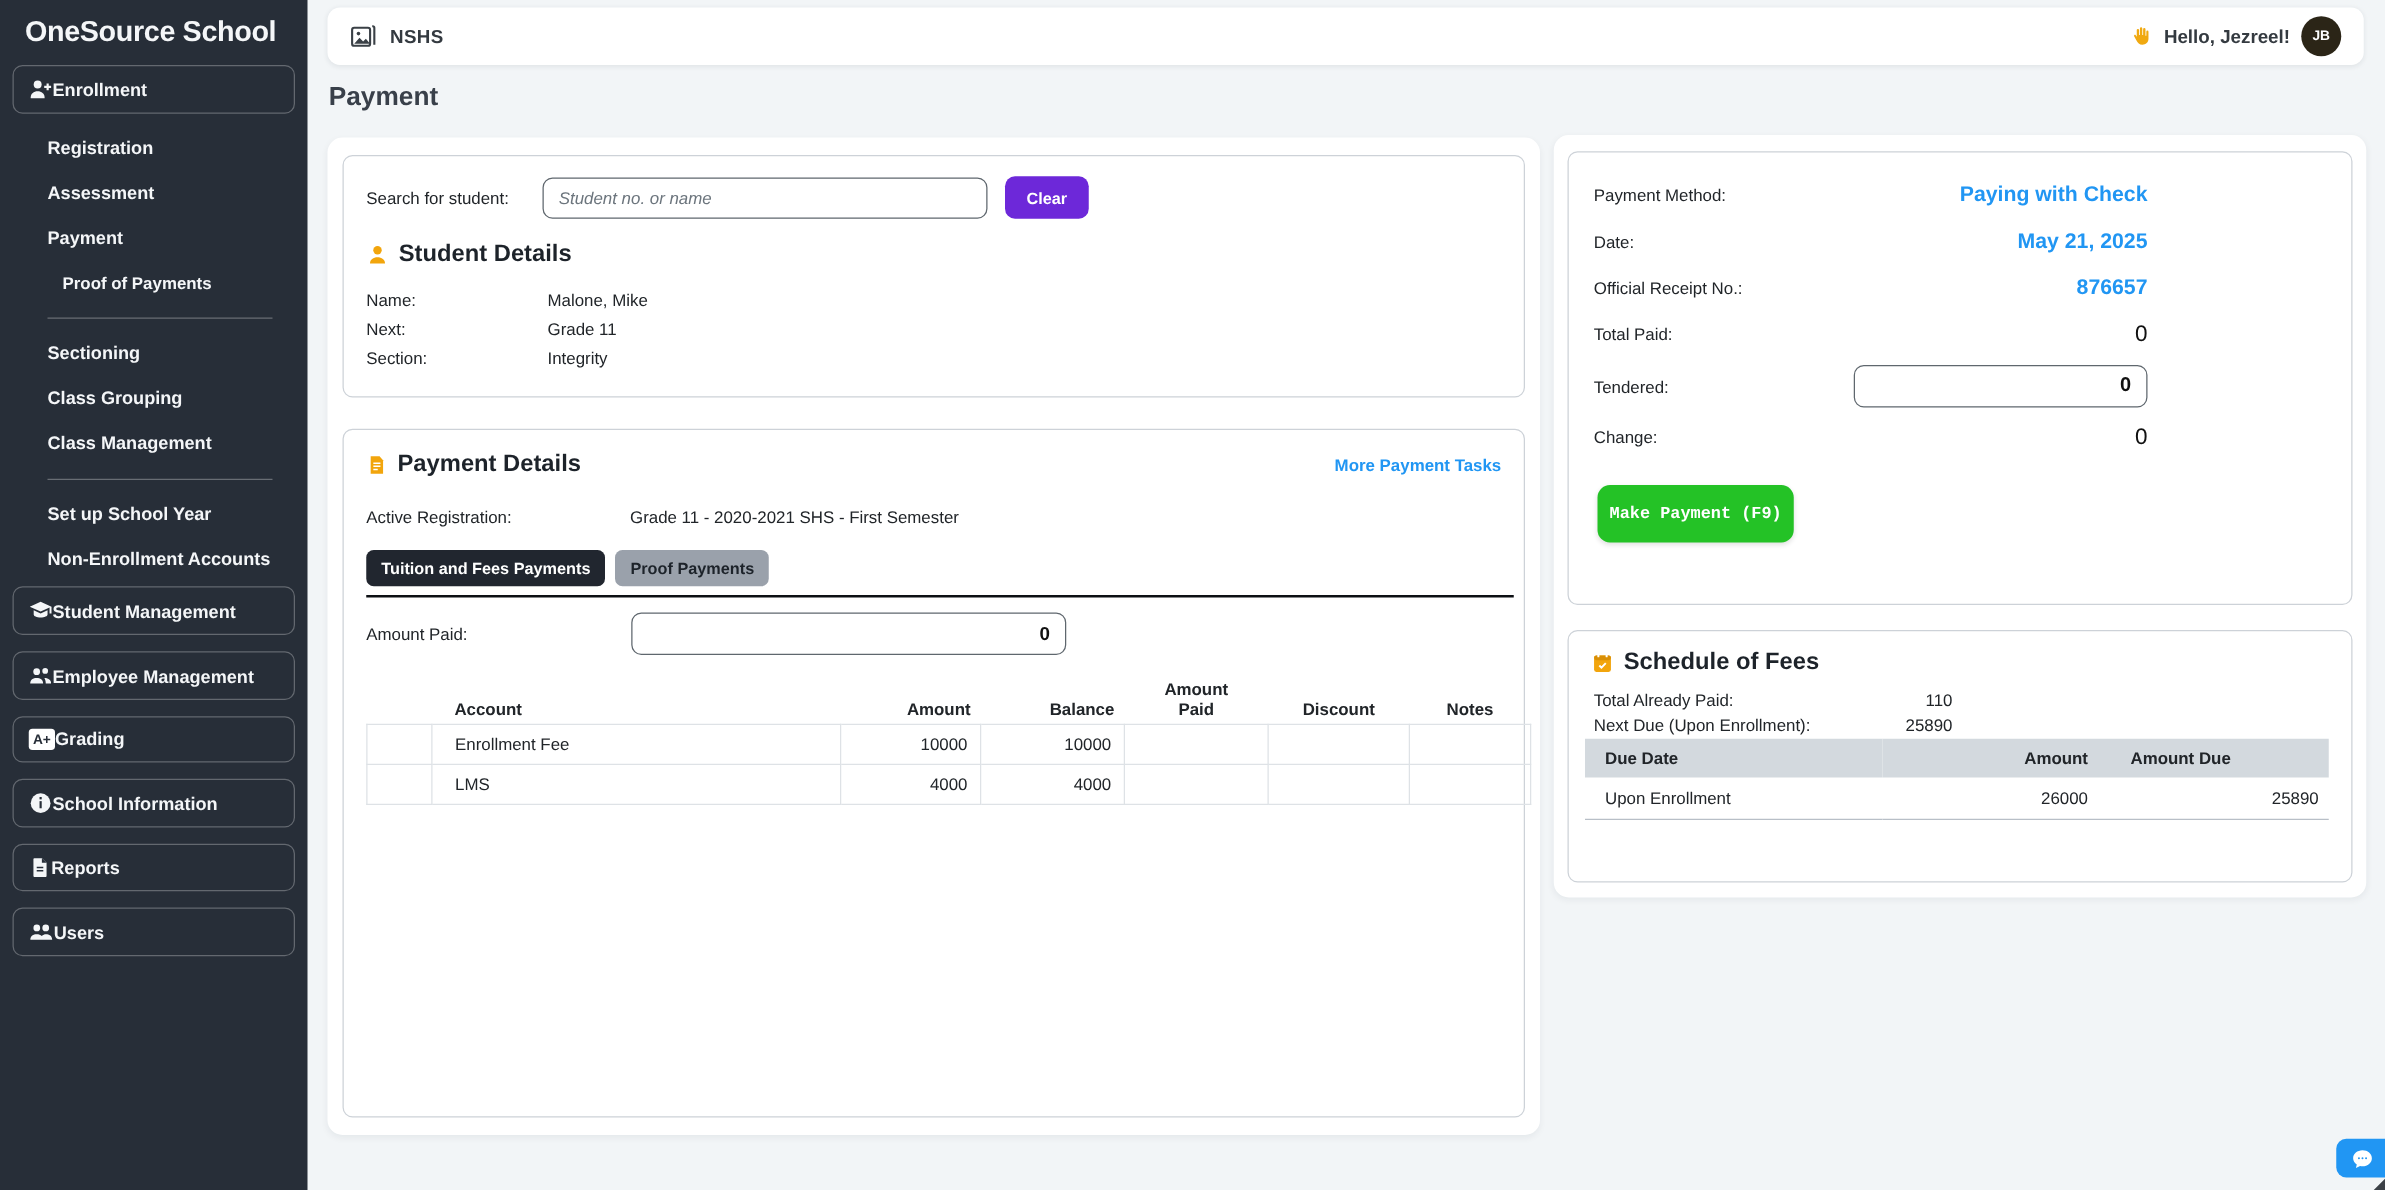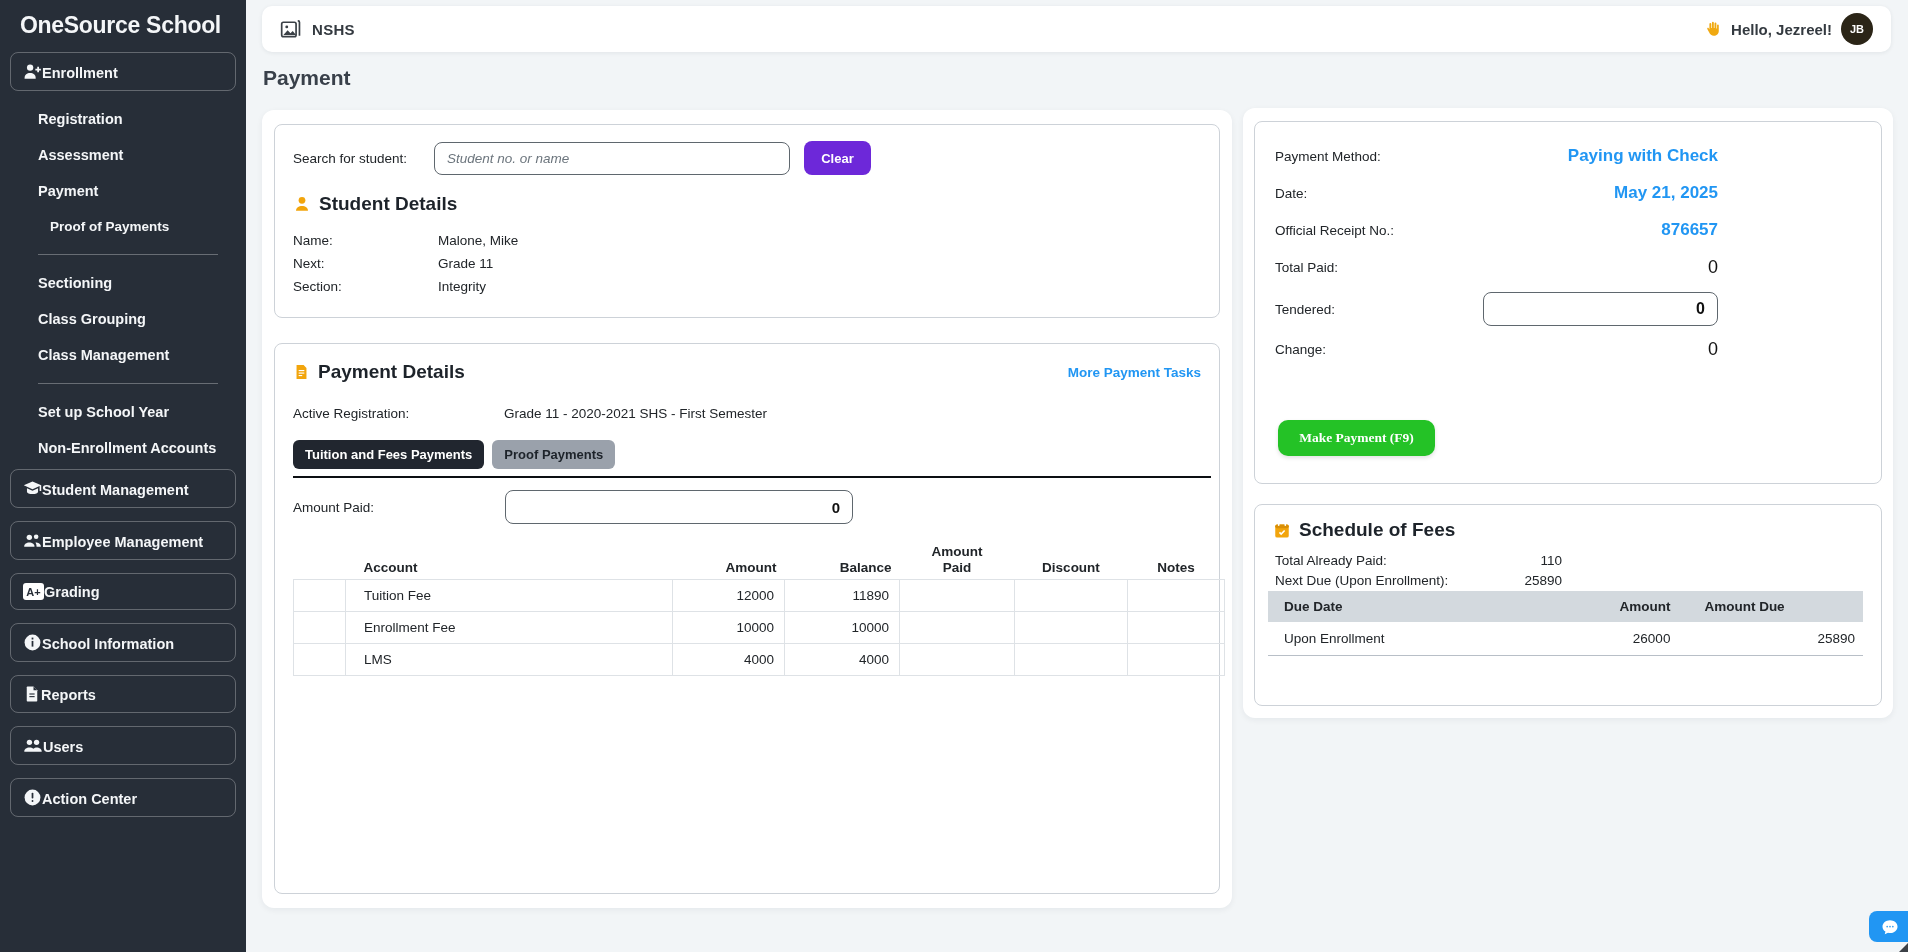--- a/index.html
+++ b/index.html
@@ -122,25 +122,24 @@
   .sumrow .lbl { font-size:13.5px; }
   .sumrow .val-link { font-size:17px; font-weight:600; color:#2196f3; cursor:pointer; }
   .sumrow .val-plain { font-size:18px; color:#111; }
   .sumrow.tall { height:34px; margin-bottom:11px; }
   .tendered-input {
     width:235px; height:34px; border:1px solid #5f676e; border-radius:8px;
     padding:0 12px; font-size:16px; font-weight:600; text-align:right; color:#111;
     font-family:"Liberation Sans",sans-serif;
   }
   .btn-pay {
-    position:absolute; left:23px; top:266px; width:157px; height:36px;
+    position:absolute; left:23px; top:266px; width:157px; height:46px;
     background:#24c226; color:#fff; border:none; border-radius:10px;
-    font-size:13.5px; font-weight:bold; cursor:pointer; font-family:Liberation Serif, serif;
+    font-size:13.5px; font-weight:bold; cursor:pointer; font-family:Liberation Mono, monospace;
     box-shadow:0 2px 4px rgba(0,0,0,.12);
-    margin-top:32px;
   }
 
   
   .sof-heading { position:absolute; left:18px; top:14px; }
   .sof-rows { position:absolute; left:20px; top:48px; width:287px; font-size:13.5px; }
   .sof-row { display:flex; justify-content:space-between; margin-bottom:5px; }
   .sched-table { position:absolute; left:13px; top:86px; width:595px; border-collapse:collapse; table-layout:fixed; font-size:13.5px; }
   .sched-table th { background:#d3d9de; font-weight:bold; height:31px; padding:4px 8px; }
   .sched-table th.h-due { text-align:left; padding-left:16px; }
   .sched-table th.h-right { text-align:right; padding-right:26px; }
@@ -231,28 +230,20 @@
       </svg>
     <span>Reports</span>
   </div>
   <div class="sb-box">
     <svg width="20" height="19" viewBox="0 0 24 24" fill="currentColor">
         <circle cx="7.5" cy="8" r="3.4"></circle>
         <circle cx="16.5" cy="8" r="3.4"></circle>
         <path d="M1 19.5c0-3 2.9-5 6.5-5 2 0 3.8.6 5 1.6 1.2-1 3-1.6 4-1.6 3.6 0 6.5 2 6.5 5v.5H1z"></path>
       </svg>
     <span>Users</span>
-  </div>
-  <div class="sb-box">
-    <svg width="19" height="19" viewBox="0 0 24 24">
-        <circle cx="12" cy="12" r="10" fill="currentColor"></circle>
-        <rect x="10.9" y="6" width="2.2" height="7.2" rx="1" fill="#272e38"></rect>
-        <rect x="10.9" y="15.2" width="2.2" height="2.4" rx="1" fill="#272e38"></rect>
-      </svg>
-    <span>Action Center</span>
   </div>
 </nav>
 
 <header class="topbar">
   <div class="school-chip">
     <svg width="22" height="22" viewBox="0 0 26 26">
         <rect x="2" y="5" width="17" height="17" rx="2" fill="none" stroke="#3a4046" stroke-width="2"></rect>
         <path d="M21 3.5h.5A1.5 1.5 0 0 1 23 5v16" fill="none" stroke="#3a4046" stroke-width="2"></path>
         <circle cx="8" cy="10.5" r="1.7" fill="#3a4046"></circle>
         <path d="m4 20 5-5.5 3.4 3.4 2.6-2.6 4 4.7z" fill="#3a4046"></path>
@@ -357,29 +348,20 @@
           <th class="h-center">
               <div class="th-wrap">Amount Paid</div>
             </th>
           <th class="h-center">Discount</th>
           <th class="h-center">Notes</th>
         </tr>
       </thead>
       <tbody>
         <tr>
           <td></td>
-          <td class="c-account">Tuition Fee</td>
-          <td class="c-num">12000</td>
-          <td class="c-num">11890</td>
-          <td class="c-num"></td>
-          <td></td>
-          <td></td>
-        </tr>
-        <tr>
-          <td></td>
           <td class="c-account">Enrollment Fee</td>
           <td class="c-num">10000</td>
           <td class="c-num">10000</td>
           <td class="c-num"></td>
           <td></td>
           <td></td>
         </tr>
         <tr>
           <td></td>
           <td class="c-account">LMS</td>

